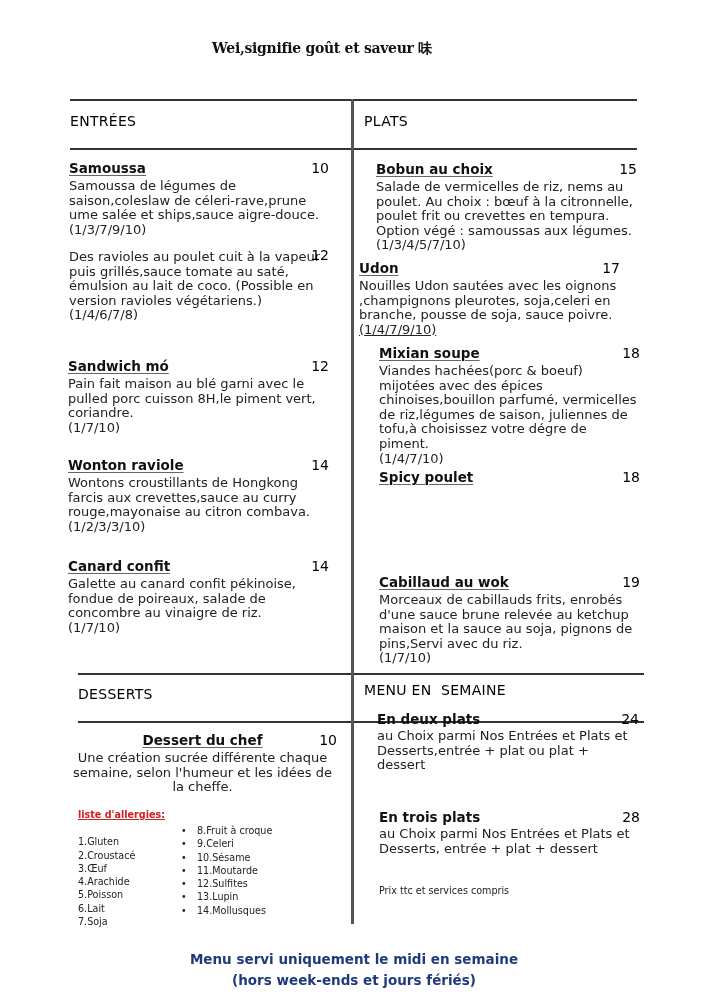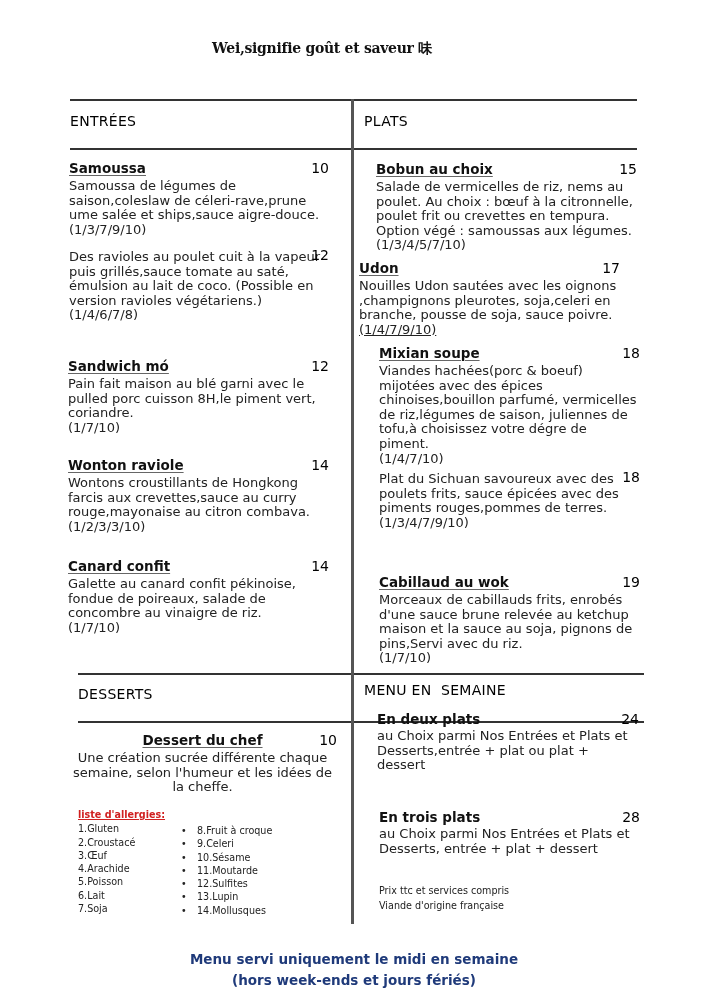--- a/index.html
+++ b/index.html
@@ -102,39 +102,39 @@
   <div class="desc"><span>Nouilles Udon sautées avec les oignons ,champignons pleurotes, soja,celeri en branche, pousse de soja, sauce poivre.</span><br><span style="text-decoration:underline;">(1/4/7/9/10)</span></div>
 </div>
 
 <div class="item" style="left:379px; top:345px; width:261px;">
   <div class="name">Mixian soupe</div>
   <div class="price">18</div>
   <div class="desc"><span>Viandes hachées(porc &amp; boeuf) mijotées avec des épices chinoises,bouillon parfumé, vermicelles de riz,légumes de saison, juliennes de tofu,à choisissez votre dégre de piment.</span><br><span>(1/4/7/10)</span></div>
 </div>
 
 <div class="item" style="left:379px; top:469px; width:261px;">
+  <div class="name">Spicy poulet</div>
   <div class="price">18</div>
-  <div class="desc"><span>Plat du Sichuan savoureux avec des poulets frits, sauce épicées avec des piments rouges,pommes de terres.</span><br><span>(1/3/4/7/9/10)</span></div>
 </div>
 
 <div class="item" style="left:379px; top:574px; width:261px;">
   <div class="name">Cabillaud au wok</div>
   <div class="price">19</div>
   <div class="desc"><span>Morceaux de cabillauds frits, enrobés d'une sauce brune relevée au ketchup maison et la sauce au soja, pignons de pins,Servi avec du riz.</span><br><span>(1/7/10)</span></div>
 </div>
 
 <div class="item" style="left:68px; top:732px; width:269px;text-align:center;">
   <div class="name">Dessert du chef</div>
   <div class="price">10</div>
   <div class="desc">Une création sucrée différente chaque semaine, selon l'humeur et les idées de la cheffe.</div>
 </div>
 
 <div class="allergy" style="left:78px; top:808px; width:220px;">
   <div class="allergy-title">liste d'allergies:</div>
-  <ul style="margin-top:1px;">
+  <ul style="margin-top:14px;">
     <li>1.Gluten</li>
     <li>2.Croustacé</li>
     <li>3.Œuf</li>
     <li>4.Arachide</li>
     <li>5.Poisson</li>
     <li>6.Lait</li>
     <li>7.Soja</li>
   </ul>
 </div>
 <div class="allergy" style="left:181px; top:824px; width:110px;">
@@ -156,19 +156,18 @@
 </div>
 
 <div class="item" style="left:379px; top:809px; width:261px;">
   <div class="name nou">En trois plats</div>
   <div class="price">28</div>
   <div class="desc" style="margin-top:2px;">au Choix parmi Nos Entrées et Plats et Desserts, entrée + plat + dessert</div>
 </div>
 
 <div class="footer-note" style="left:379px; top:883px; width:260px;">
   <div>Prix ttc et services compris</div>
-  <div>Viande d'origine française</div>
 </div>
 
 <div class="bottom-note" style="top:949px;">
   <div>Menu servi uniquement le midi en semaine</div>
   <div>(hors week-ends et jours fériés)</div>
 </div>
 
 </body></html>

